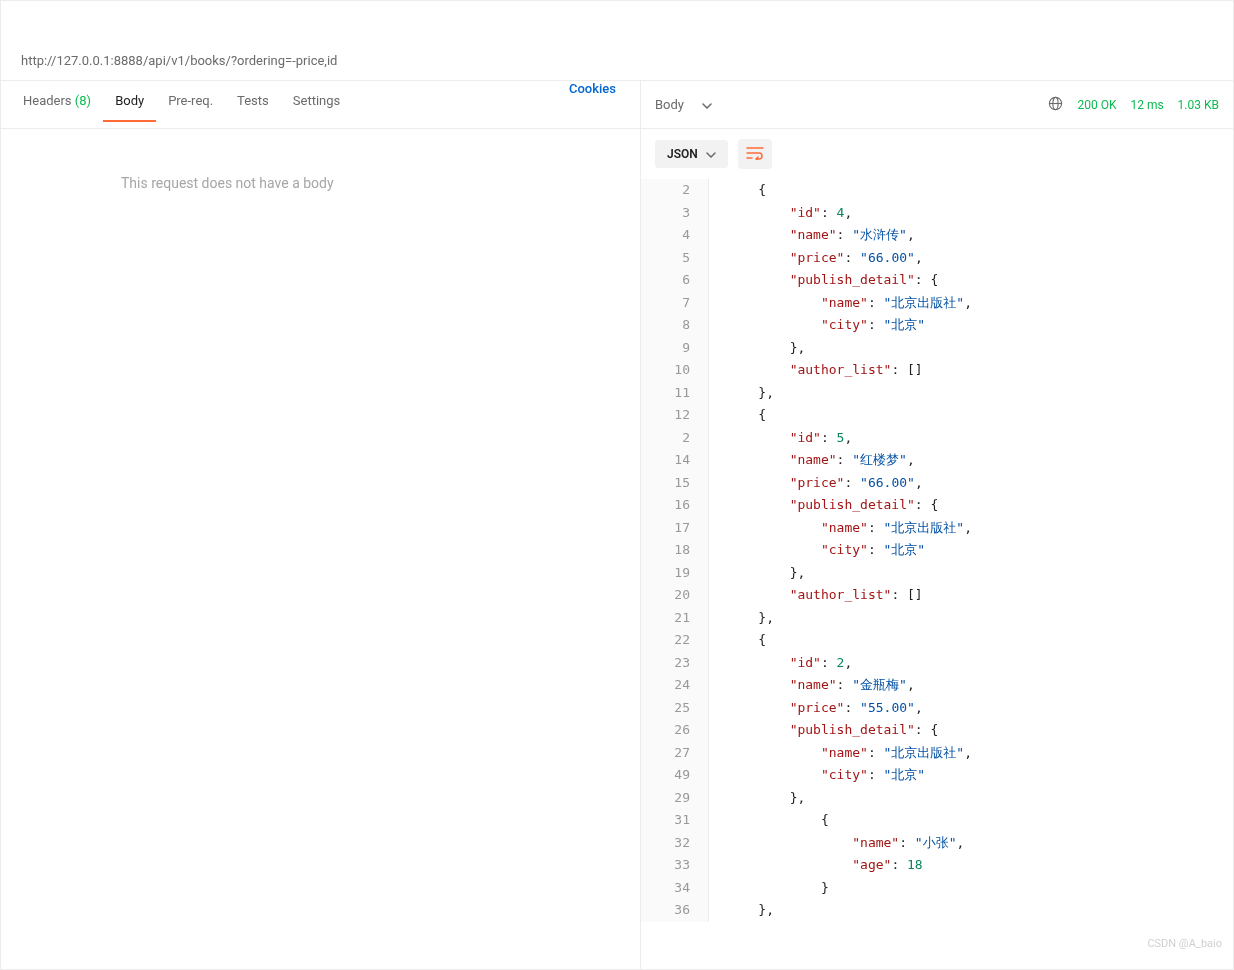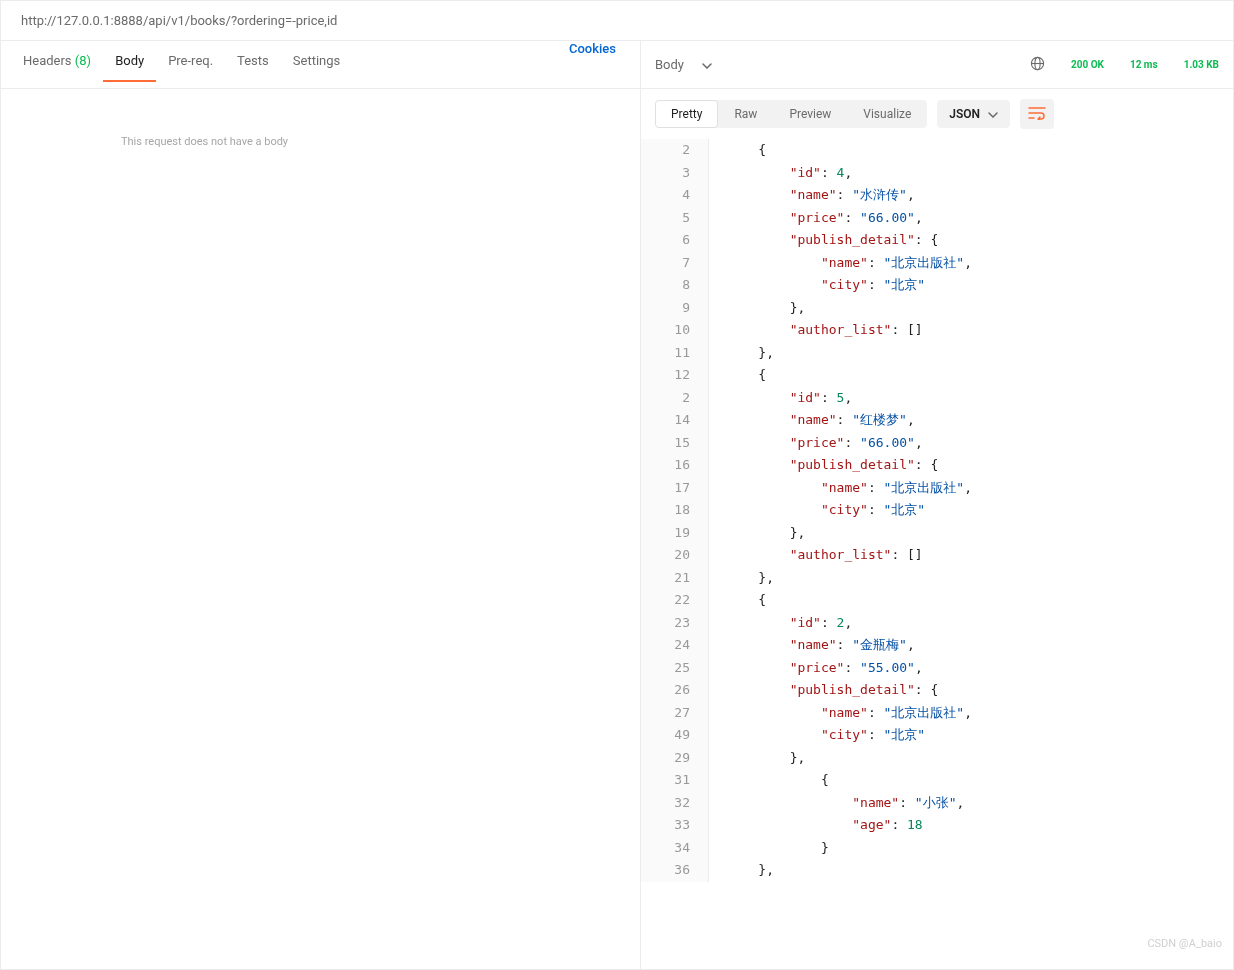--- a/index.html
+++ b/index.html
@@ -1,31 +1,31 @@
 <!DOCTYPE html>
 <html><head>
 <meta charset="utf-8">
 <style>
 * { margin: 0; padding: 0; box-sizing: border-box; }
 body { font-family: -apple-system, BlinkMacSystemFont, "Segoe UI", Roboto, sans-serif; font-size: 13px; color: #212121; background: #fff; }
 .container { width: 1234px; height: 970px; display: flex; flex-direction: column; border: 1px solid #ececec; }
-.url-bar { padding: 12px 20px; border-bottom: 1px solid #ececec; font-size: 13px; color: #6b6b6b; }
+.url-bar { padding: 12px 20px; border-bottom: 1px solid #ececec; font-size: 13px; color: #6b6b6b; margin-top: 40px; }
 .main { flex: 1; display: flex; overflow: hidden; }
 .left-panel { flex: 0 0 640px; border-right: 1px solid #ececec; display: flex; flex-direction: column; }
 .tabs-row { display: flex; align-items: flex-start; padding: 0 10px; border-bottom: 1px solid #ececec; height: 48px; }
 .tab { padding: 12px 12px; font-size: 13px; color: #6b6b6b; cursor: pointer; border-bottom: 2px solid transparent; }
 .tab.active { color: #212121; border-bottom-color: #ff6c37; }
 .tab .count { color: #0cbb52; }
 .cookies-link { margin-left: auto; padding-right: 14px; color: #0265d2; font-size: 13px; font-weight: 500; cursor: pointer; }
-.body-placeholder { padding: 46px 120px; color: #a6a6a6; font-size: 11px; }
+.body-placeholder { padding: 46px 120px; color: #a6a6a6; font-size: 14px; }
 .right-panel { flex: 1; display: flex; flex-direction: column; overflow: hidden; }
 .resp-header { display: flex; align-items: center; height: 48px; padding: 0 14px; border-bottom: 1px solid #ececec; }
 .resp-body-label { color: #6b6b6b; font-size: 13px; display: flex; align-items: center; gap: 18px; }
 .chevron-down { color: #6b6b6b; }
-.resp-status-group { margin-left: auto; display: flex; align-items: center; gap: 26px; font-size: 10px; font-weight: bold; }
+.resp-status-group { margin-left: auto; display: flex; align-items: center; gap: 14px; font-size: 12px; }
 .globe-icon { color: #6b6b6b; }
 .status-code { color: #0cbb52; }
 .status-time { color: #0cbb52; }
 .status-size { color: #0cbb52; }
 .resp-toolbar { display: flex; align-items: center; padding: 10px 14px; gap: 10px; }
 .view-tabs { display: flex; background: #f2f2f2; border-radius: 4px; overflow: hidden; }
 .view-tab { padding: 7px 16px; font-size: 12px; color: #6b6b6b; cursor: pointer; }
 .view-tab.active { background: #fff; color: #212121; box-shadow: 0 0 0 1px #e0e0e0 inset; border-radius: 4px; }
 .format-select { background: #f2f2f2; border-radius: 4px; padding: 7px 12px; font-size: 12px; font-weight: 600; color: #212121; display: flex; align-items: flex-start; gap: 8px; cursor: pointer; }
 .wrap-btn { background: #f2f2f2; border-radius: 4px; width: 34px; height: 30px; display: flex; align-items: center; justify-content: center; cursor: pointer; }
@@ -81,26 +81,20 @@
                 <line x1="1.5" y1="8" x2="14.5" y2="8" stroke="currentColor" stroke-width="1.2"></line>
               </svg>
           </span>
           <span class="status-code">200 OK</span>
           <span class="status-time">12 ms</span>
           <span class="status-size">1.03 KB</span>
         </div>
       </div>
 
       <div class="resp-toolbar">
-        <div class="view-tabs">
-          <div class="view-tab active">Pretty</div>
-          <div class="view-tab">Raw</div>
-          <div class="view-tab">Preview</div>
-          <div class="view-tab">Visualize</div>
-        </div>
         <div class="format-select">
           <span>JSON</span>
           <span>
             <svg width="10" height="6" viewBox="0 0 10 6">
                 <path d="M1 1l4 4 4-4" stroke="#6b6b6b" stroke-width="1.5" fill="none" stroke-linecap="round"></path>
               </svg>
           </span>
         </div>
         <div class="wrap-btn">
           <span class="wrap-icon">

